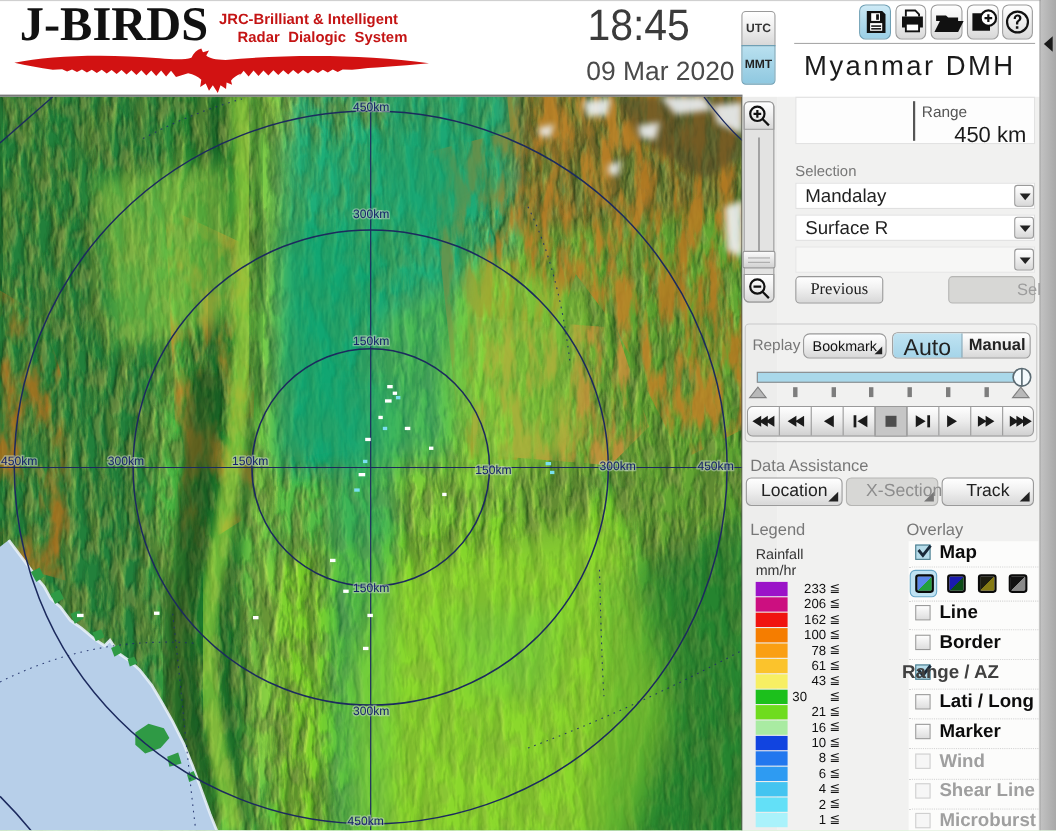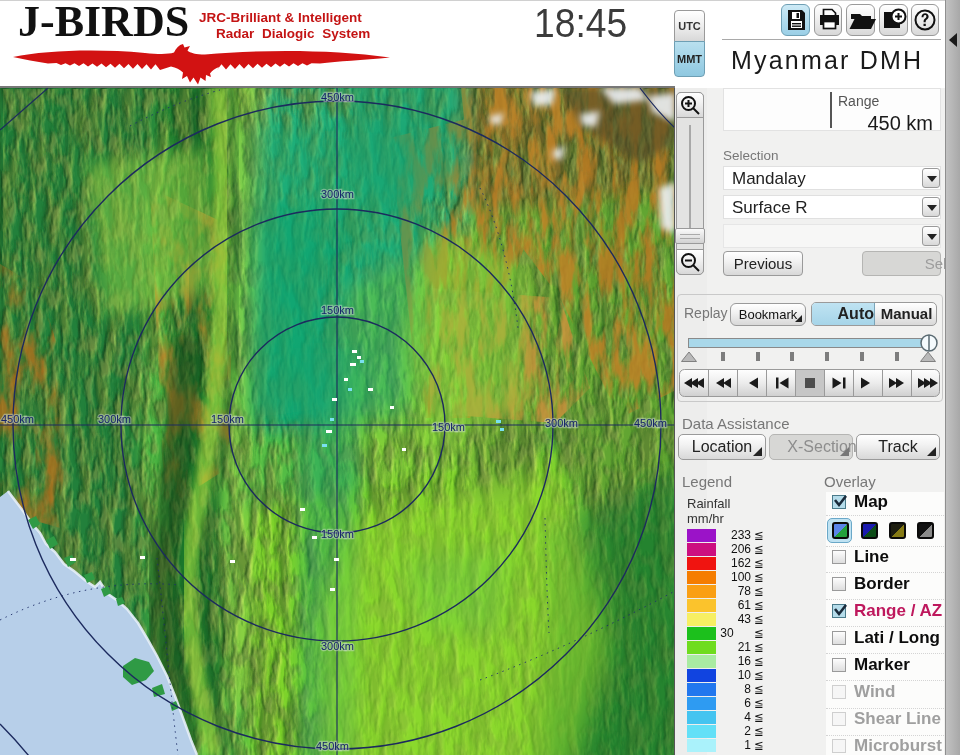--- a/index.html
+++ b/index.html
@@ -33,20 +33,21 @@
       L 311.5 63.125 L 307 65.5 L 302.5 63.2375 L 298 65.95 L 293.5 63.35 L 289 66.4 L 284.5 63.4625 L 280 66.85 L 275.5 63.575 L 271 67.3 L 266.5 63.6875 L 262 67.75 L 257.5 63.8 L 253 68.2 L 248.5 63.9125 L 244 68.65 L 239.5 64.025 L 235 69.1 L 230.5 64.1375 L 226 69.55 L 221.5 64.25 L 217 70.0
       L 219 67 C 215 68.5, 212 70.5, 210 73.5
       L 211 77 L 206 75 L 205.5 81 L 200.5 77.5 L 198 84.5 L 193.5 77.5 L 190 82.5 L 187 76 L 182 79 L 183 72.5
       C 180 69.5, 176 67.5, 171 66.5
       L 160 70.0 L 155.5 64.25 L 151 69.55 L 146.5 64.1375 L 142 69.1 L 137.5 64.025 L 133 68.65 L 128.5 63.9125 L 124 68.2 L 119.5 63.8 L 115 67.75 L 110.5 63.6875 L 106 67.3 L 101.5 63.575 L 97 66.85 L 92.5 63.4625 L 88 66.4 L 83.5 63.35 L 79 65.95 L 74.5 63.2375 L 70 65.5 L 65.5 63.125 L 61 65.05 L 56.5 63.0125
       L 48 63.5 C 36 61.5, 24 59.5, 13 57 Z"></path>
     </svg>
 
 
   <div class="abs" style="left:534px;top:1px;font-size:40px;color:#3b3b3b;transform:scaleX(0.93);transform-origin:0 0;">18:45</div>
+  <div class="abs" style="left:533px;top:52px;font-size:24px;color:#4a4a4a;">09 Mar 2020</div>
 
   <div class="btn" style="left:674px;top:10px;width:31px;height:32px;border-radius:4px 4px 0 0;">
     <div class="abs" style="left:0;top:9px;width:100%;text-align:center;font-size:11px;font-weight:bold;color:#333;">UTC</div>
   </div>
   <div class="btn" style="left:674px;top:41px;width:31px;height:36px;border-radius:0 0 4px 4px;background:linear-gradient(#b9e0ef,#8fc8e0);border-color:#6e9fb4;">
     <div class="abs" style="left:0;top:11px;width:100%;text-align:center;font-size:11px;font-weight:bold;color:#222;">MMT</div>
   </div>
 
   <div class="btn btn-blue" style="left:781px;top:4px;width:29px;height:32px;border-radius:6px;"></div>
   <div class="btn" style="left:814px;top:4px;width:28px;height:32px;border-radius:6px;"></div>
@@ -327,36 +328,36 @@
     <div class="abs" style="left:8px;top:2px;font-size:17px;color:#222;">Surface R</div>
   </div>
   <div class="btn" style="left:922px;top:197px;width:18px;height:20px;border-radius:3px;">
     <div class="abs" style="left:4px;top:7px;width:0;height:0;border-left:5px solid transparent;border-right:5px solid transparent;border-top:6px solid #222;"></div>
   </div>
   <div class="abs" style="left:723px;top:224px;width:218px;height:24px;background:#f7f7f6;border:1px solid #e6e6e6;box-sizing:border-box;"></div>
   <div class="btn" style="left:922px;top:226px;width:18px;height:20px;border-radius:3px;">
     <div class="abs" style="left:4px;top:7px;width:0;height:0;border-left:5px solid transparent;border-right:5px solid transparent;border-top:6px solid #222;"></div>
   </div>
 
-  <div class="btn" style="left:723px;top:251px;width:80px;height:25px;">
+  <div class="btn" style="left:723px;top:251px;width:80px;height:25px;font-family:Liberation Serif, serif;">
     <div class="abs" style="width:100%;text-align:center;top:3px;font-size:15px;color:#222;">Previous</div>
   </div>
   <div class="btn btn-dis" style="left:862px;top:251px;width:79px;height:25px;">
     <div class="abs" style="width:100%;text-align:center;top:3px;font-size:15px;color:#9d9d9d;padding-left:44px;">Select</div>
   </div>
 
   <div class="abs" style="left:677px;top:294px;width:266px;height:108px;border:1px solid #c9c9c9;border-radius:4px;box-sizing:border-box;"></div>
   <div class="lbl" style="left:684px;top:305px;font-size:14px;">Replay</div>
   <div class="btn" style="left:730px;top:303px;width:76px;height:23px;border-radius:6px;">
     <div class="abs" style="width:100%;text-align:center;top:3px;font-size:13px;color:#111;">Bookmark</div>
     <div class="abs" style="right:3px;bottom:3px;width:0;height:0;border-left:7px solid transparent;border-bottom:7px solid #222;"></div>
   </div>
   <div class="btn" style="left:811px;top:302px;width:126px;height:24px;border-radius:5px;overflow:hidden;">
     <div class="abs" style="left:0;top:0;width:63px;height:24px;background:linear-gradient(#bfe3f2,#a3d3e8);border-right:1px solid #7aa4b8;box-sizing:border-box;">
-      <div class="abs" style="width:100%;text-align:right;top:2px;font-size:16px;font-weight:bold;color:#222;">Auto</div>
+      <div class="abs" style="width:100%;text-align:center;top:2px;font-size:21px;font-weight:normal;color:#222;">Auto</div>
     </div>
     <div class="abs" style="left:63px;top:0;width:63px;height:24px;">
       <div class="abs" style="width:100%;text-align:center;top:2px;font-size:15px;font-weight:bold;color:#222;">Manual</div>
     </div>
   </div>
 
   <div class="abs" style="left:688px;top:338px;width:243px;height:10px;background:#a9d8ea;border:1px solid #8a8a8a;box-sizing:border-box;"></div>
   <svg class="abs" style="left:914px;top:330px;" width="30" height="26" viewBox="0 0 30 26">
     <circle cx="15" cy="13" r="8" fill="#f4fafd" stroke="#5a6a72" stroke-width="1.5"></circle>
     <line x1="15" y1="5" x2="15" y2="21" stroke="#5a6a72" stroke-width="1.5"></line>
@@ -489,21 +490,21 @@
   <div class="abs" style="left:888.5px;top:522px;width:17px;height:17px;border:2px solid #0a0a0a;border-radius:3px;box-sizing:border-box;background:linear-gradient(135deg,#1d1d10 50%,#857a14 50%);"></div>
   <div class="abs" style="left:916.5px;top:522px;width:17px;height:17px;border:2px solid #0a0a0a;border-radius:3px;box-sizing:border-box;background:linear-gradient(135deg,#111111 50%,#8a8a8a 50%);"></div>
   <div class="abs" style="left:832px;top:550px;width:14px;height:14px;background:linear-gradient(#fdfdfd,#dedede);border:1px solid #9a9a9a;box-sizing:border-box;"></div>
   <div class="abs" style="left:854px;top:547px;font-size:17px;font-weight:bold;color:#0c0c0c;">Line</div>
   <div class="abs" style="left:832px;top:577px;width:14px;height:14px;background:linear-gradient(#fdfdfd,#dedede);border:1px solid #9a9a9a;box-sizing:border-box;"></div>
   <div class="abs" style="left:854px;top:574px;font-size:17px;font-weight:bold;color:#0c0c0c;">Border</div>
   <div class="abs" style="left:832px;top:604px;width:14px;height:14px;background:#b5dcea;border:1px solid #4a7a8a;box-sizing:border-box;"></div>
     <svg class="abs" style="left:831px;top:601px;" width="18" height="18" viewBox="0 0 18 18">
       <path d="M4 8 l4 5 l7 -9" fill="none" stroke="#1a2a3a" stroke-width="2.6"></path>
     </svg>
-  <div class="abs" style="left:854px;top:601px;font-size:17px;font-weight:bold;color:#be185d;">Range / AZ</div>
+  <div class="abs" style="left:820px;top:601px;font-size:17px;font-weight:bold;color:#404040;">Range / AZ</div>
   <div class="abs" style="left:832px;top:631px;width:14px;height:14px;background:linear-gradient(#fdfdfd,#dedede);border:1px solid #9a9a9a;box-sizing:border-box;"></div>
   <div class="abs" style="left:854px;top:628px;font-size:17px;font-weight:bold;color:#0c0c0c;">Lati / Long</div>
   <div class="abs" style="left:832px;top:658px;width:14px;height:14px;background:linear-gradient(#fdfdfd,#dedede);border:1px solid #9a9a9a;box-sizing:border-box;"></div>
   <div class="abs" style="left:854px;top:655px;font-size:17px;font-weight:bold;color:#0c0c0c;">Marker</div>
   <div class="abs" style="left:832px;top:685px;width:14px;height:14px;background:#f6f6f6;border:1px solid #cfcfcf;box-sizing:border-box;"></div>
   <div class="abs" style="left:854px;top:682px;font-size:17px;font-weight:bold;color:#9f9f9f;">Wind</div>
   <div class="abs" style="left:832px;top:712px;width:14px;height:14px;background:#f6f6f6;border:1px solid #cfcfcf;box-sizing:border-box;"></div>
   <div class="abs" style="left:854px;top:709px;font-size:17px;font-weight:bold;color:#9f9f9f;">Shear Line</div>
   <div class="abs" style="left:832px;top:739px;width:14px;height:14px;background:#f6f6f6;border:1px solid #cfcfcf;box-sizing:border-box;"></div>
   <div class="abs" style="left:854px;top:736px;font-size:17px;font-weight:bold;color:#9f9f9f;">Microburst</div>

